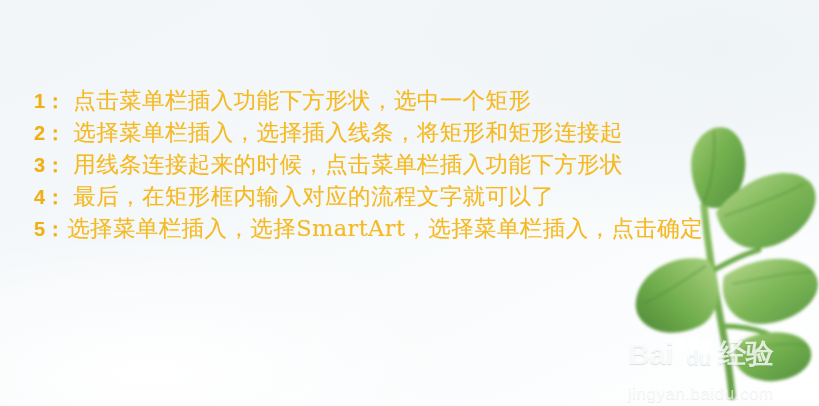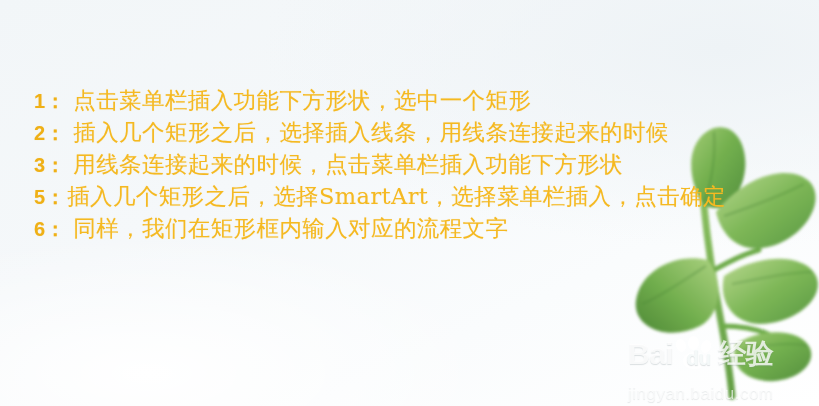--- a/index.html
+++ b/index.html
@@ -149,37 +149,37 @@
 
   <div class="lines">
 
     <div class="line">
       <span class="num"><span>1</span><span class="colon">：</span></span>
       <span class="body">点击菜单栏插入功能下方形状，选中一个矩形</span>
     </div>
 
     <div class="line">
       <span class="num"><span>2</span><span class="colon">：</span></span>
-      <span class="body">插入几个矩形之后，选择插入线条，用线条连接起来的时候</span>
+      <span class="body">选择菜单栏插入，选择插入线条，将矩形和矩形连接起</span>
     </div>
 
     <div class="line">
       <span class="num"><span>3</span><span class="colon">：</span></span>
       <span class="body">用线条连接起来的时候，点击菜单栏插入功能下方形状</span>
     </div>
 
-
     <div class="line">
-      <span class="num"><span>5</span><span class="colon">：</span></span><span class="body">插入几个矩形之后，选择</span><span class="body lat">SmartArt</span><span class="body">，选择菜单栏插入，点击确定</span>
+      <span class="num"><span>4</span><span class="colon">：</span></span>
+      <span class="body">最后，在矩形框内输入对应的流程文字就可以了</span>
     </div>
 
     <div class="line">
-      <span class="num"><span>6</span><span class="colon">：</span></span>
-      <span class="body">同样，我们在矩形框内输入对应的流程文字</span>
+      <span class="num"><span>5</span><span class="colon">：</span></span><span class="body">选择菜单栏插入，选择</span><span class="body lat">SmartArt</span><span class="body">，选择菜单栏插入，点击确定</span>
     </div>
+
 
   </div>
 
   <div class="watermark">
     <div class="wm-row">
       <span class="wm-bai">Bai</span>
       <span class="wm-paw">
         <span class="pad p1"></span>
           <span class="pad p2"></span>
           <span class="pad p3"></span>

